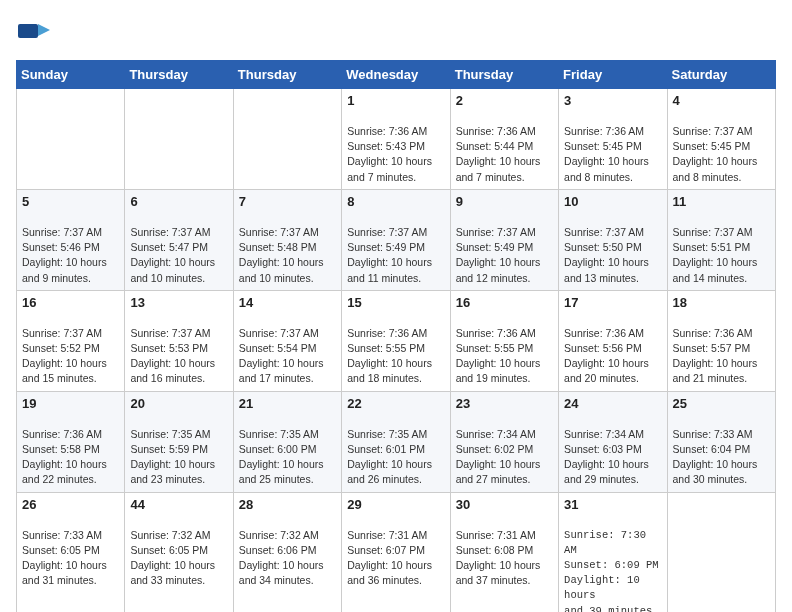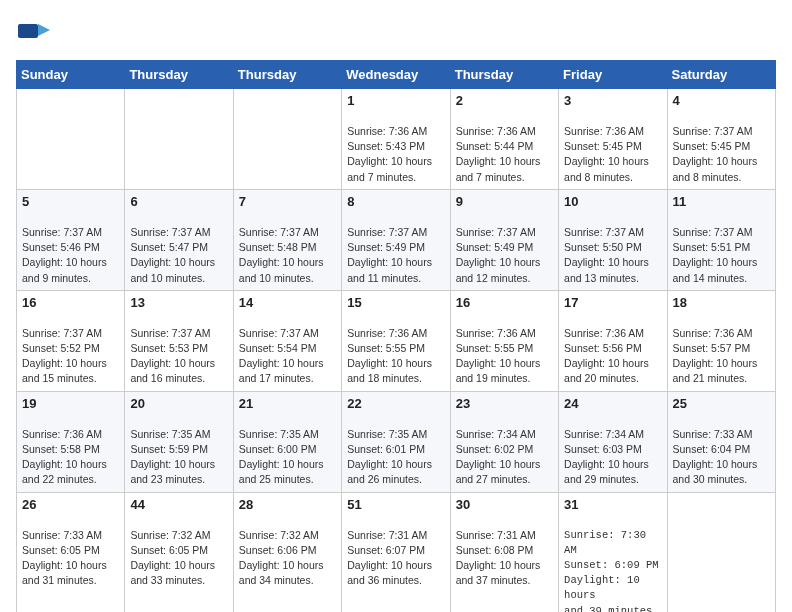--- a/index.html
+++ b/index.html
@@ -325,21 +325,21 @@
 and 33 minutes.</div>
           </td>
           <td>
             <span class="day-num">28</span>
             <div class="day-info" style="white-space: pre-line;">Sunrise: 7:32 AM
 Sunset: 6:06 PM
 Daylight: 10 hours
 and 34 minutes.</div>
           </td>
           <td>
-            <span class="day-num">51</span>
+            <span class="day-num">29</span>
             <div class="day-info" style="white-space: pre-line;">Sunrise: 7:31 AM
 Sunset: 6:07 PM
 Daylight: 10 hours
 and 36 minutes.</div>
           </td>
           <td>
             <span class="day-num">30</span>
             <div class="day-info" style="white-space: pre-line;">Sunrise: 7:31 AM
 Sunset: 6:08 PM
 Daylight: 10 hours

